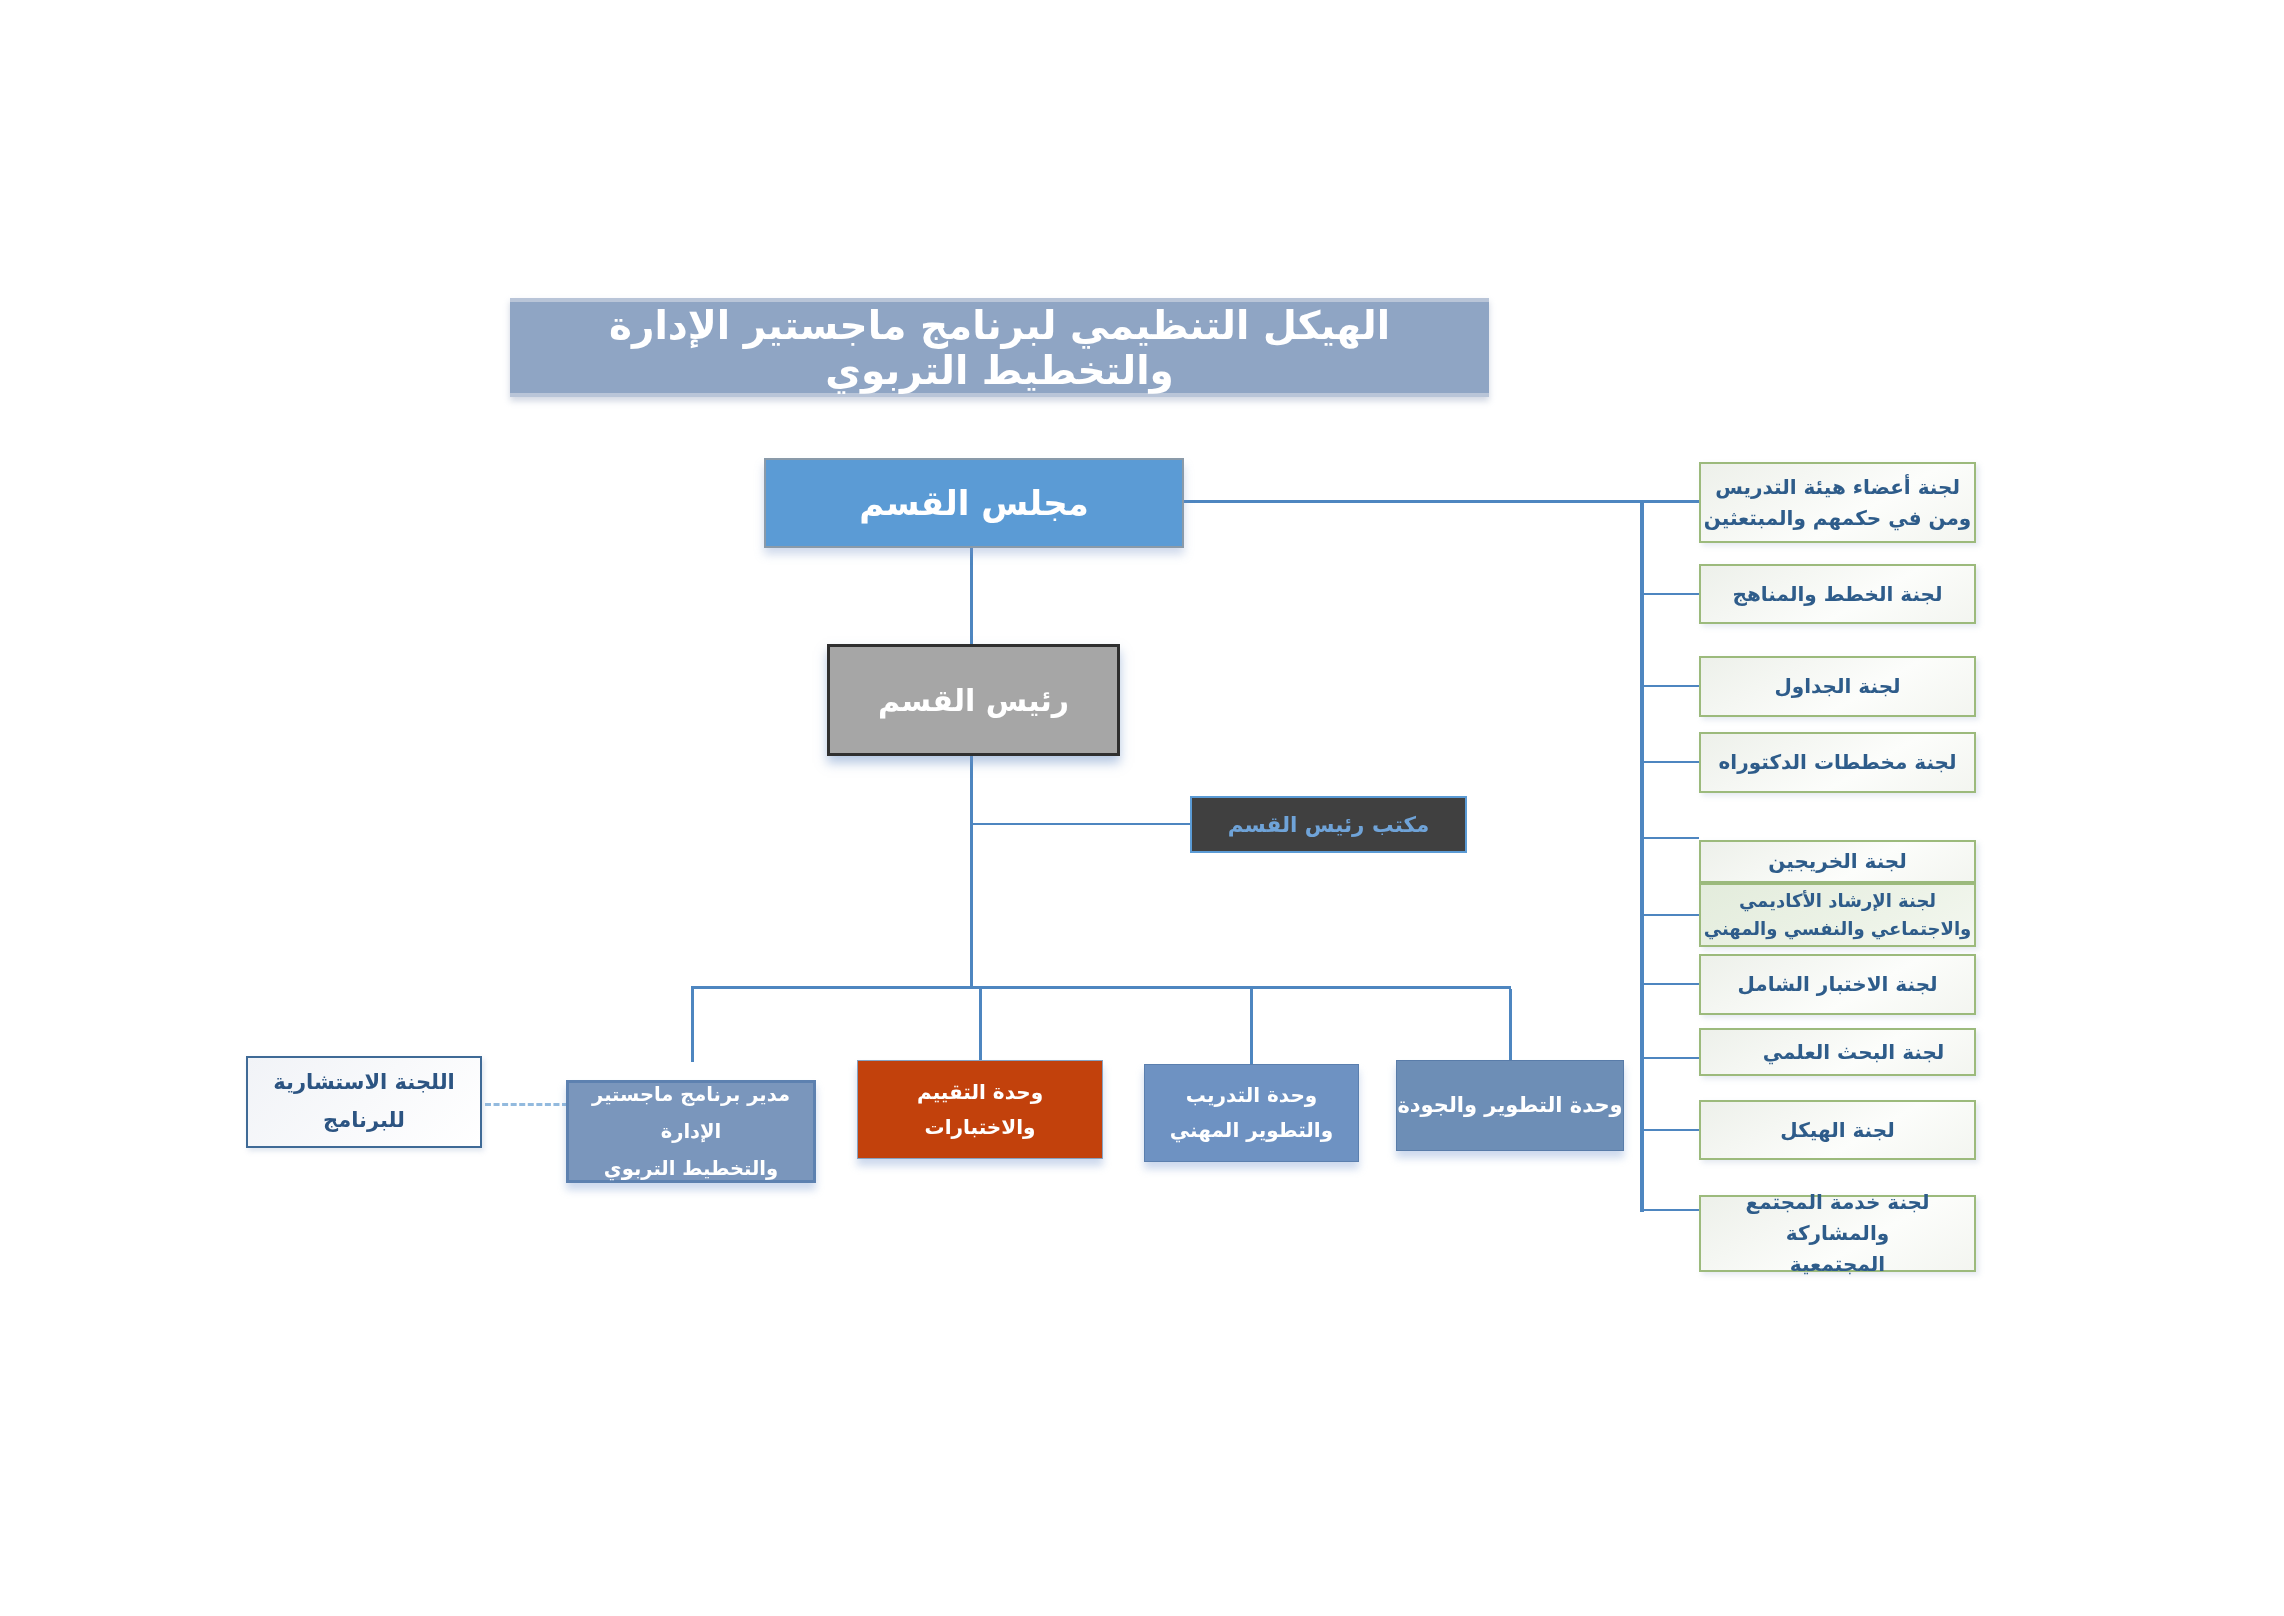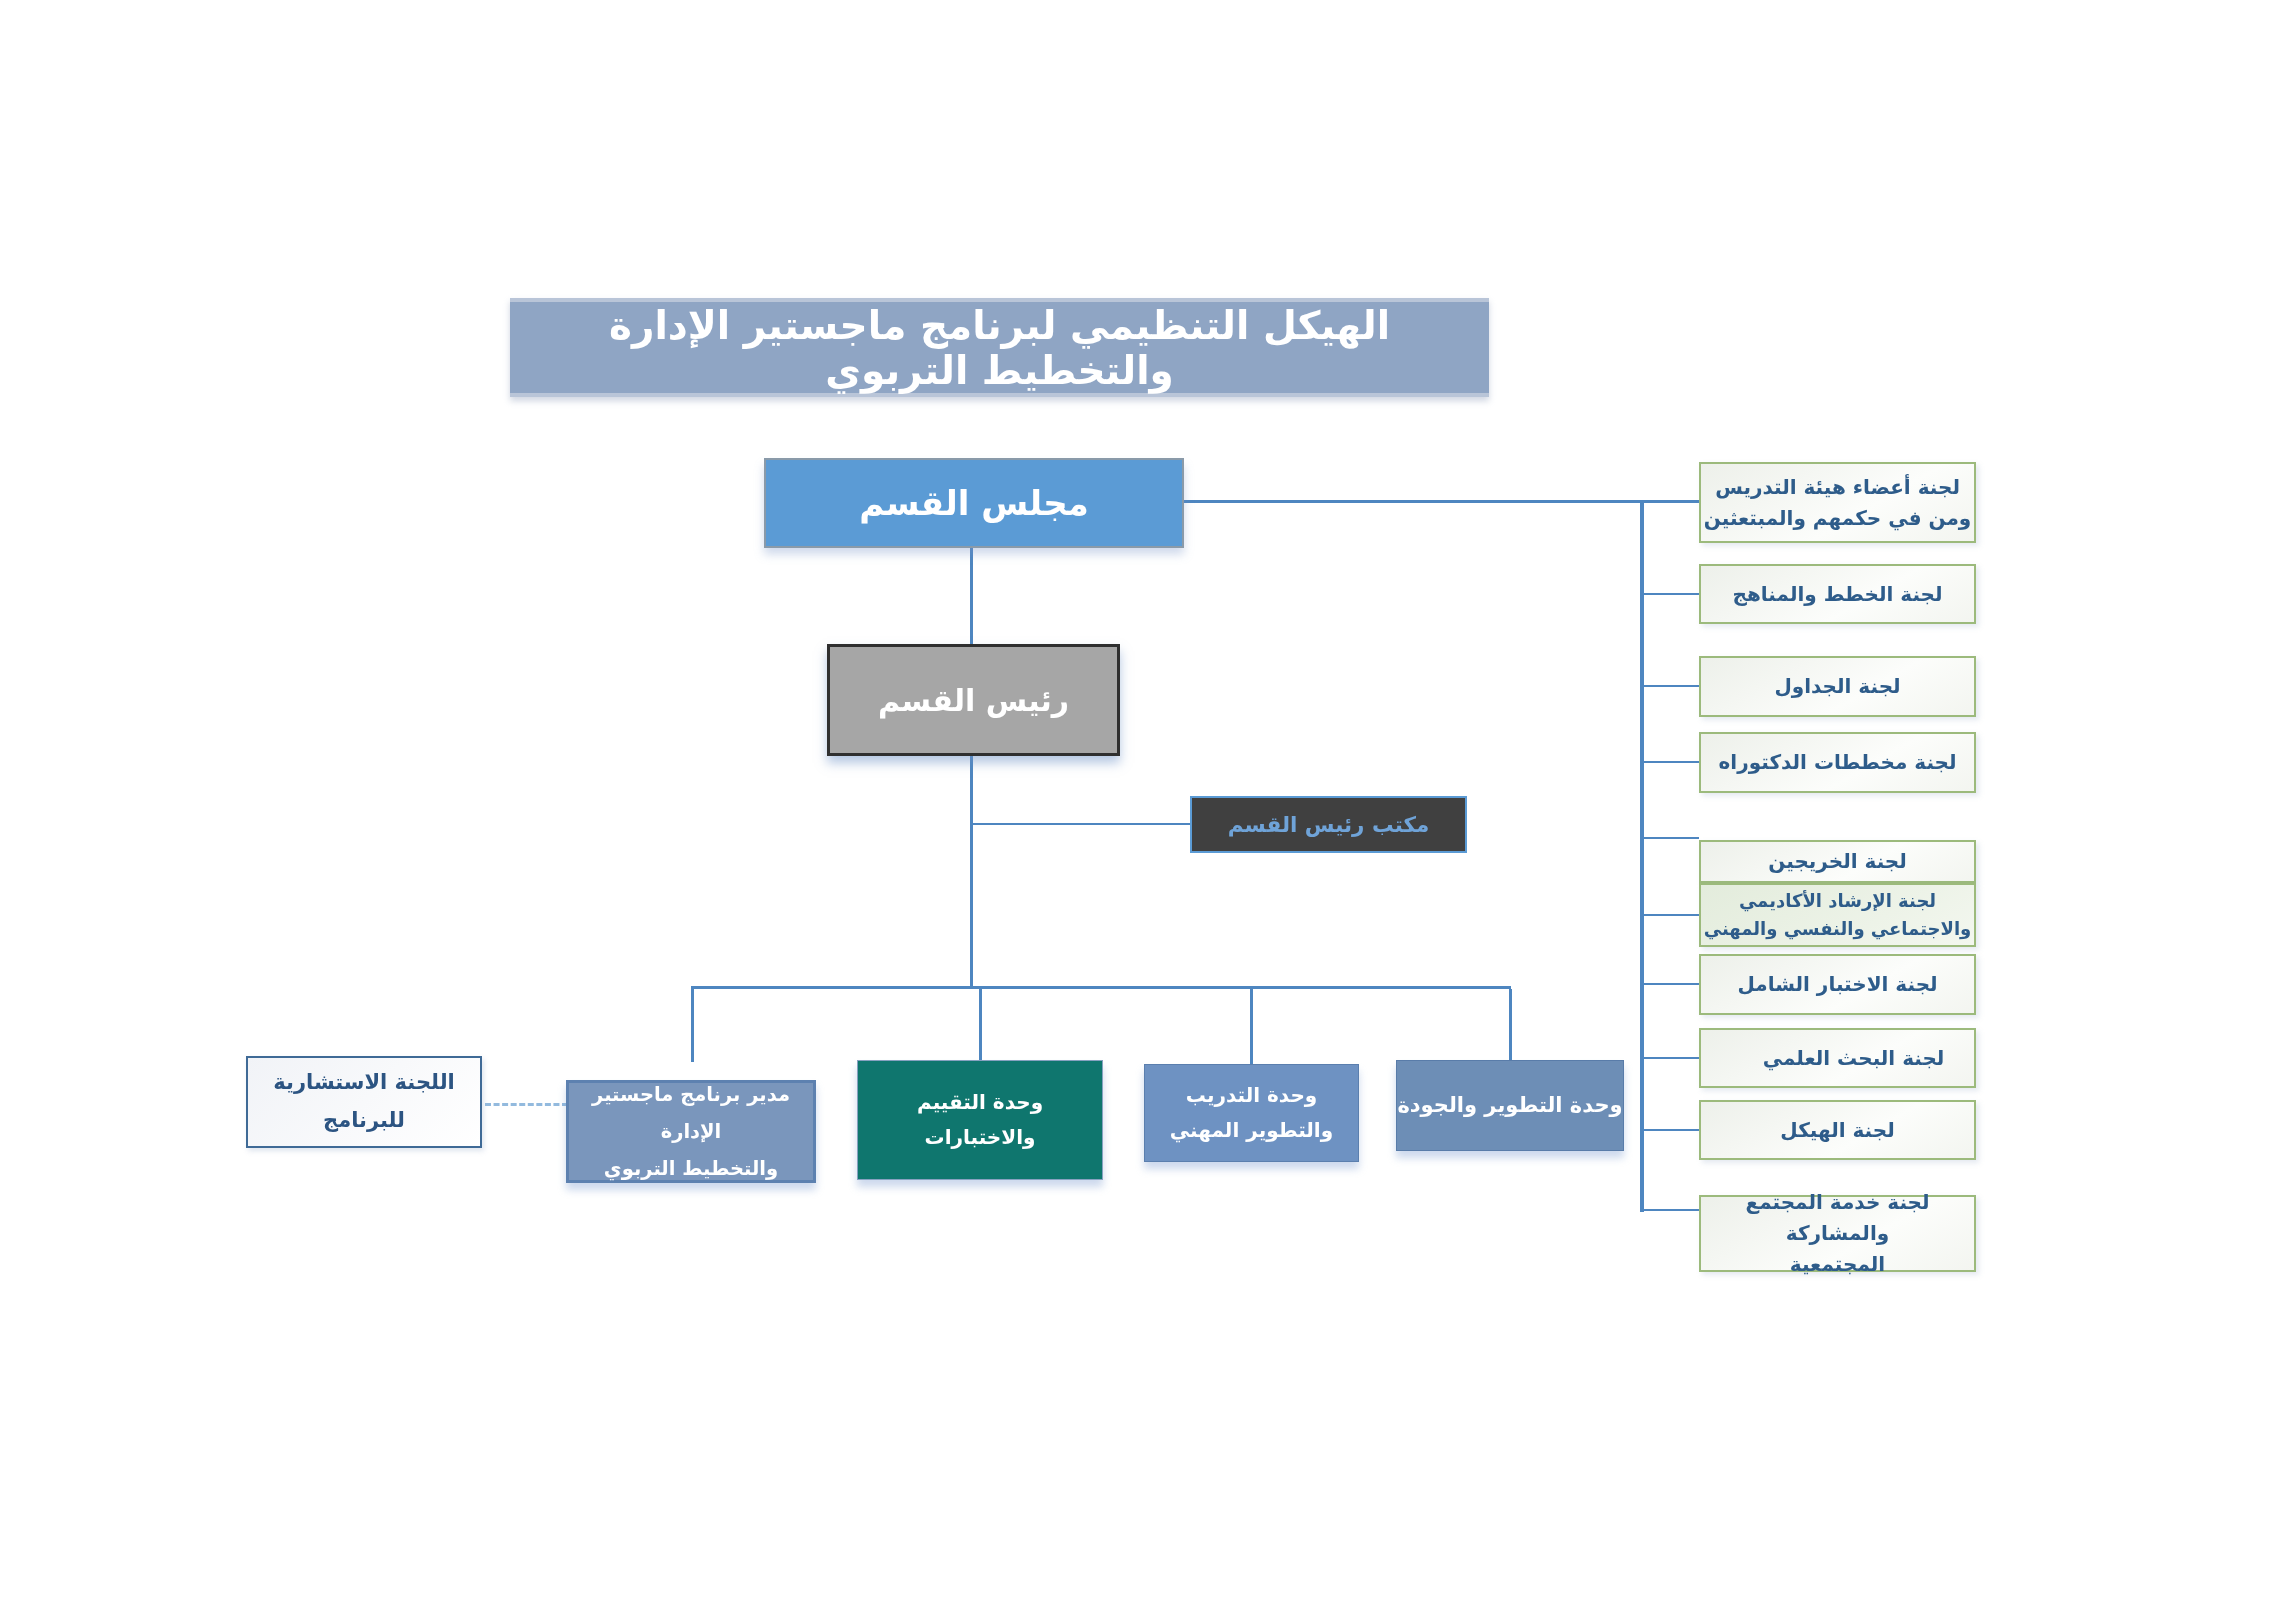--- a/index.html
+++ b/index.html
@@ -32,21 +32,21 @@
     border:2px solid #5b9bd5;color:#6fa3d8;font-size:21.5px;
   }
   .advisory{
     left:246px;top:1056px;width:236px;height:92px;
     background:linear-gradient(135deg,#f1f3f7,#ffffff);
     border:2.6px solid #3f6a96;color:#2c5482;font-size:21px;line-height:1.8;
     box-shadow:2px 3.3px 5.2px rgba(150,170,200,.3);
   }
   .unit{color:#ffffff;font-size:20px;line-height:1.75;box-shadow:0 6.5px 7.8px rgba(130,160,210,.4);}
   .director{left:566px;top:1060px;width:250px;height:103px;background:#7a96bc;border:3.9px solid #5d81b0;font-size:19.5px;line-height:1.9;margin-top:20px;}
-  .assessment{left:857px;top:1060px;width:246px;height:120px;background:#0f766e;border:1.3px solid #87a1c0;}
+  .assessment{left:857px;top:1060px;width:246px;height:99px;background:#c2410c;border:1.3px solid #87a1c0;}
   .training{left:1144px;top:1064px;width:215px;height:98px;background:#6e92c2;border:1.3px solid #5b7fae;}
   .quality{left:1396px;top:1060px;width:228px;height:91px;background:#6d8eb6;border:1.3px solid #597ca9;font-size:21px;}
   .committee{
     left:1699px;width:277px;
     border:2px solid #9cba7c;
     background:linear-gradient(150deg,#edf0ea 0%,#fcfdfb 60%,#f3f5f0 100%);
     color:#2e5c8a;font-size:20px;line-height:1.55;
     box-shadow:2.6px 3.3px 5.2px rgba(150,170,200,.25);
   }
   .committee.green{background:linear-gradient(150deg,#e3ecdc,#f3f7ef);font-size:18px;}
@@ -132,21 +132,21 @@
   <div class="node committee" style="top:840px;height:43px;">
     <span>لجنة الخريجين</span>
   </div>
   <div class="node committee green" style="top:883px;height:64px;">
     <span>لجنة الإرشاد الأكاديمي</span>
     <span>والاجتماعي والنفسي والمهني</span>
   </div>
   <div class="node committee" style="top:954px;height:61px;">
     <span>لجنة الاختبار الشامل</span>
   </div>
-  <div class="node committee" style="top:1028px;height:60px;padding-left:32px;">
+  <div class="node committee" style="top:1028px;height:48px;padding-left:32px;">
     <span>لجنة البحث العلمي</span>
   </div>
   <div class="node committee" style="top:1100px;height:60px;">
     <span>لجنة الهيكل</span>
   </div>
   <div class="node committee" style="top:1172px;height:77px;margin-top:23px;">
     <span>لجنة خدمة المجتمع والمشاركة</span>
     <span>المجتمعية</span>
   </div>
 

